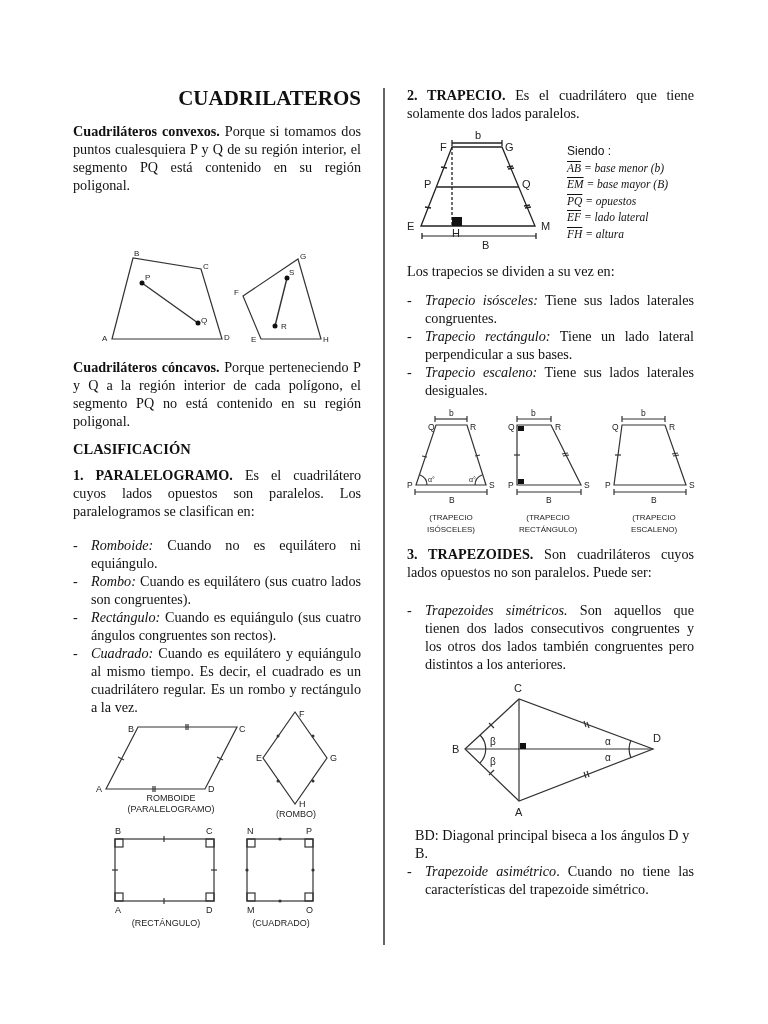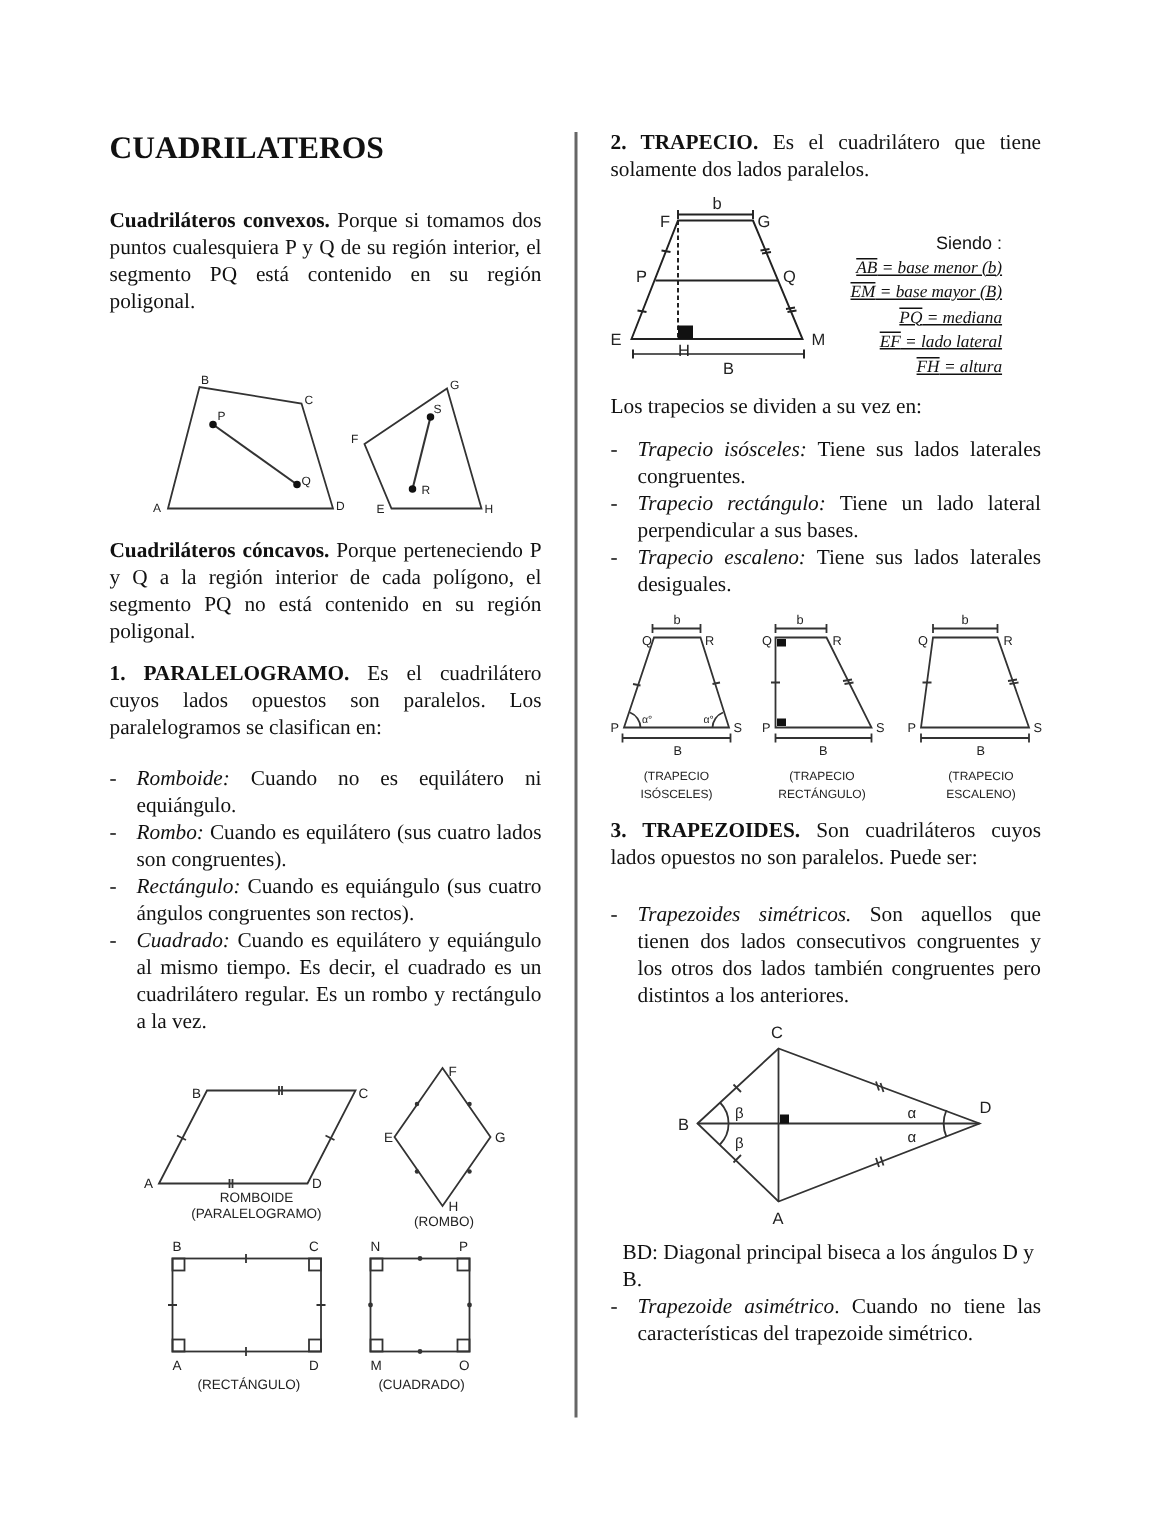--- a/index.html
+++ b/index.html
@@ -2,32 +2,32 @@
 <html><head>
 <meta charset="utf-8">
 <style>
   html, body { margin:0; padding:0; background:#ffffff; }
   body { width:768px; height:1024px; position:relative; overflow:hidden;
          font-family:"Liberation Serif","DejaVu Serif",serif; color:#111; }
   .col { position:absolute; font-size:14.2px; line-height:18px; }
   .left { left:73px; width:288px; top:86px; }
   .right { left:407px; width:287px; top:86px; }
   .divider { position:absolute; left:383px; top:88px; width:2px; height:857px; background:#666; }
-  .title { text-align:left; font-weight:bold; font-size:21px; line-height:24px; margin:0 0 28px 0; }
+  .title { text-align:right; font-weight:bold; font-size:21px; line-height:24px; margin:0 0 12px 0; }
   p { margin:0 0 10px 0; text-align:justify; }
   .b { font-weight:bold; }
   .bi { font-weight:normal; font-style:italic; }
   ul.dash { list-style:none; margin:0; padding:0; }
   ul.dash li { position:relative; padding-left:18px; text-align:justify; }
   ul.dash li::before { content:"-"; position:absolute; left:0; }
   .fig { position:absolute; }
   .fig text { font-family:"Liberation Sans","DejaVu Sans",sans-serif; fill:#222; }
-  .siendo { position:absolute; left:567px; top:154px; font-size:11.5px; line-height:16.5px;text-align:right; }
+  .siendo { position:absolute; left:567px; top:143px; font-size:11.5px; line-height:16.5px; }
   .siendo .hd { font-family:"Liberation Sans","DejaVu Sans",sans-serif; font-size:12px; }
-  .siendo .row { font-family:"Liberation Serif","DejaVu Serif",serif; font-style:italic;text-decoration:underline; }
+  .siendo .row { font-family:"Liberation Serif","DejaVu Serif",serif; font-style:italic; }
   .ov { text-decoration:overline; }
 </style>
 </head>
 <body>
 
 <div class="col left">
   <div class="title">CUADRILATEROS</div>
   <p><span class="b">Cuadriláteros convexos.</span><span> Porque si tomamos dos puntos cualesquiera P y Q de su región interior, el segmento PQ está contenido en su región poligonal.</span></p>
 </div>
 
@@ -55,20 +55,21 @@
     <text x="144" y="50">F</text>
     <text x="210" y="14">G</text>
     <text x="233" y="97">H</text>
     <text x="191" y="84">R</text>
     <text x="199" y="30">S</text>
   </g>
 </svg>
 
 <div class="col left" style="top:358px">
   <p><span class="b">Cuadriláteros cóncavos.</span><span> Porque perteneciendo P y Q a la región interior de cada polígono, el segmento PQ no está contenido en su región poligonal.</span></p>
+  <p class="b" style="margin-bottom:8px;font-size:14.5px">CLASIFICACIÓN</p>
   <p style="margin-bottom:16px"><span class="b">1. PARALELOGRAMO.</span><span> Es el cuadrilátero cuyos lados opuestos son paralelos. Los paralelogramos se clasifican en:</span></p>
   <ul class="dash">
     <li><span class="bi">Romboide:</span><span> Cuando no es equilátero ni equiángulo.</span></li>
     <li><span class="bi">Rombo:</span><span> Cuando es equilátero (sus cuatro lados son congruentes).</span></li>
     <li><span class="bi">Rectángulo:</span><span> Cuando es equiángulo (sus cuatro ángulos congruentes son rectos).</span></li>
     <li><span class="bi">Cuadrado:</span><span> Cuando es equilátero y equiángulo al mismo tiempo. Es decir, el cuadrado es un cuadrilátero regular. Es un rombo y rectángulo a la vez.</span></li>
   </ul>
 </div>
 
 <svg class="fig" style="left:85px;top:705px" width="270" height="120" viewBox="0 0 270 120">
@@ -175,21 +176,21 @@
     <text x="141" y="102">M</text>
     <text x="75" y="11">b</text>
     <text x="82" y="121">B</text>
   </g>
 </svg>
 
 <div class="siendo">
   <div class="hd">Siendo :</div>
   <div class="row"><span class="ov">AB</span><span> = base menor (b)</span></div>
   <div class="row"><span class="ov">EM</span><span> = base mayor (B)</span></div>
-  <div class="row"><span class="ov">PQ</span><span> = mediana</span></div>
+  <div class="row"><span class="ov">PQ</span><span> = opuestos</span></div>
   <div class="row"><span class="ov">EF</span><span> = lado lateral</span></div>
   <div class="row"><span class="ov">FH</span><span> = altura</span></div>
 </div>
 
 <div class="col right" style="top:262px">
   <p style="margin-bottom:11px">Los trapecios se dividen a su vez en:</p>
   <ul class="dash">
     <li><span class="bi">Trapecio isósceles:</span><span> Tiene sus lados laterales congruentes.</span></li>
     <li><span class="bi">Trapecio rectángulo:</span><span> Tiene un lado lateral perpendicular a sus bases.</span></li>
     <li><span class="bi">Trapecio escaleno:</span><span> Tiene sus lados laterales desiguales.</span></li>

